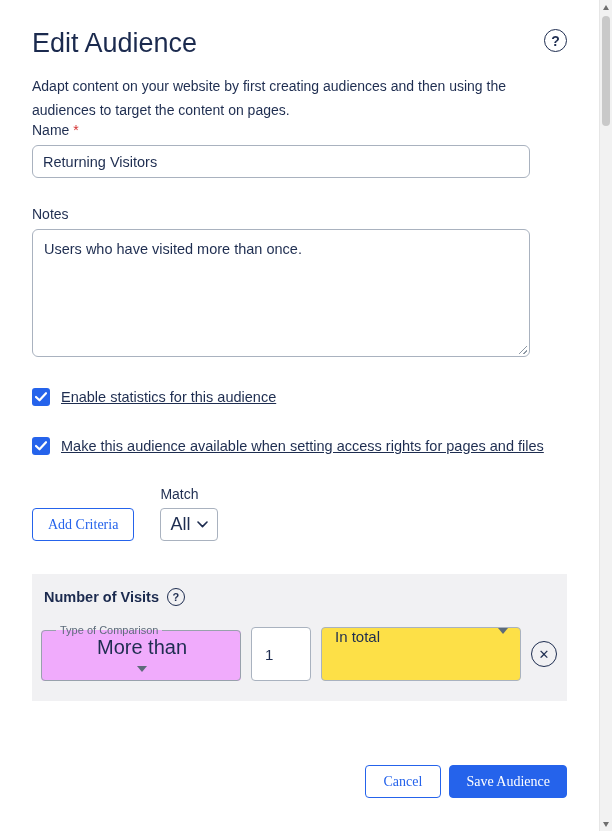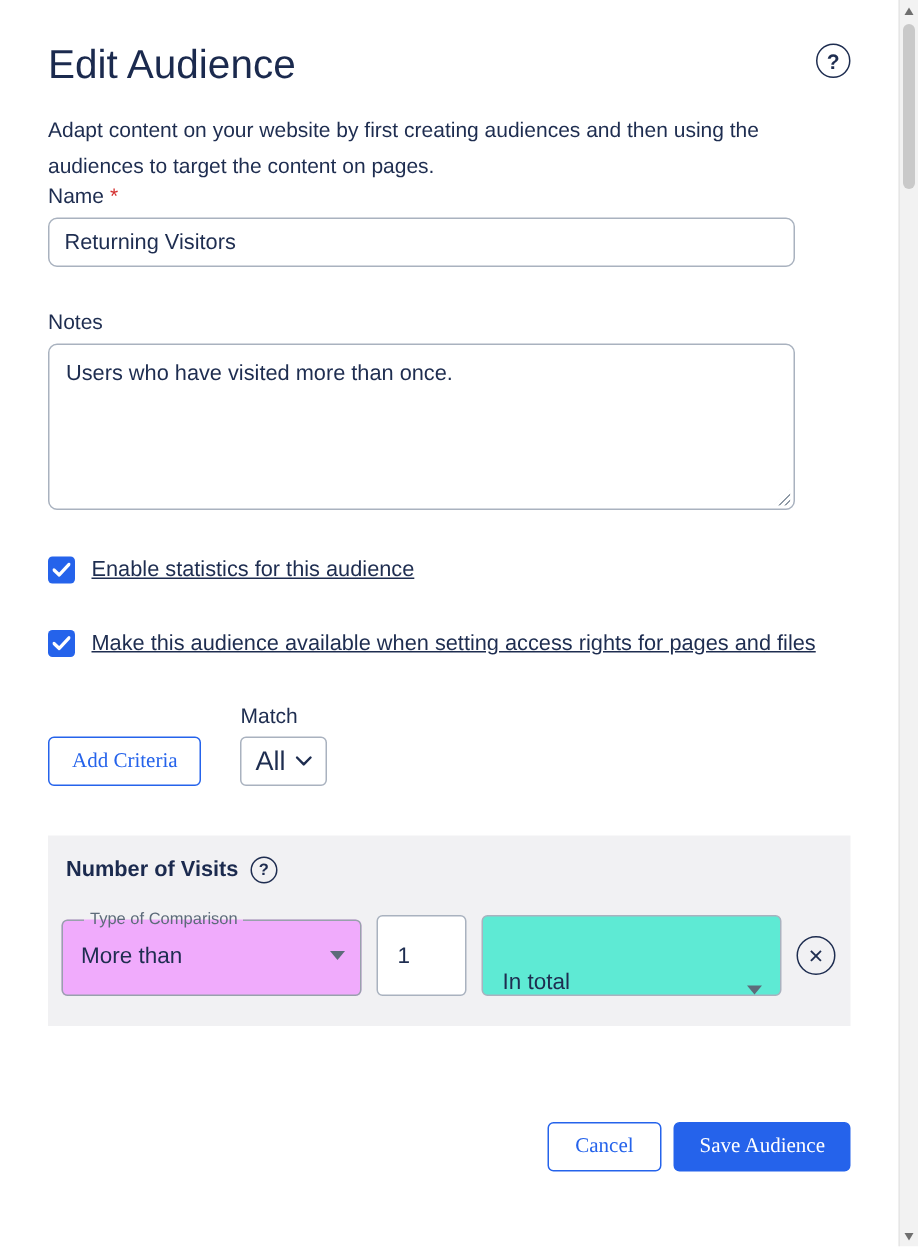--- a/index.html
+++ b/index.html
@@ -30,21 +30,21 @@
   
   .field-label { font-size:14px; display:block; margin-bottom:7px; color:#1e2d50; }
   .name-field { }
   .req { color:#d32f2f; margin-left:4px; font-size:14px; }
   .text-input {
     width:498px; height:33px; border:1px solid #a9b2bf; border-radius:6px;
     padding:0 10px; font-family:inherit; font-size:14.5px; color:#1e2d50; background:#fff;
     outline:none; display:block;
   }
   .notes-field { margin-top:28px; }
-  .textarea-wrap { position:relative; width:498px; height:111px; }
+  .textarea-wrap { position:relative; width:498px; height:128px; }
   textarea {
     width:100%; height:100%; border:1px solid #a9b2bf; border-radius:6px;
     padding:9px 11px; font-family:inherit; font-size:14.5px; color:#1e2d50;
     resize:none; outline:none; line-height:1.4;
   }
   .resize-handle {
     position:absolute; right:3px; bottom:3px; width:11px; height:11px;
     background:repeating-linear-gradient(-45deg, transparent, transparent 2px, #8e99a5 2px, #8e99a5 3px);
     clip-path:polygon(100% 0, 100% 100%, 0 100%);
     pointer-events:none;
@@ -77,28 +77,28 @@
   
   .criterion-panel { margin-top:33px; background:#f1f1f3; padding:14px 9px 20px 9px; width:535px; }
   .panel-title-row { display:flex; align-items:center; gap:8px; padding-left:3px;text-align:right; }
   .panel-title { font-size:14.5px; font-weight:700; color:#1b2a4e; }
   .panel-controls { display:flex; align-items:flex-end; gap:10px; margin-top:18px; }
   fieldset.outlined-select {
     width:200px; height:57px; border:1px solid #98a1ac; border-radius:4px;
     background:#f0abfc; padding:0 10px 0 12px; cursor:pointer;
   }
   fieldset.outlined-select legend { font-size:11px; color:#5d6b7a; padding:0 4px; margin-left:2px; }
-  .os-inner { display:flex; align-items:center; justify-content:space-between; height:36px; font-size:15px; color:#1e2d50; }
+  .os-inner { display:flex; align-items:center; justify-content:space-between; height:36px; font-size:20px; color:#1e2d50;flex-direction:column; }
   .amount-input {
     width:60px; height:54px; border:1px solid #a9b2bf; border-radius:4px; background:#fff;
     padding:0 13px; font-family:inherit; font-size:15px; color:#1e2d50; outline:none;
   }
   .unit-select {
-    width:200px; height:54px; border:1px solid #a9b2bf; border-radius:4px; background:#5eead4;
-    display:flex; align-items:flex-end; justify-content:space-between; padding:0 12px 0 13px;
+    width:200px; height:54px; border:1px solid #a9b2bf; border-radius:4px; background:#fde047;
+    display:flex; align-items:flex-start; justify-content:space-between; padding:0 12px 0 13px;
     font-size:15px; color:#1e2d50; cursor:pointer;
   }
   .tri {
     width:0; height:0; border-left:5px solid transparent; border-right:5px solid transparent;
     border-top:6px solid #5d6b7a; flex:0 0 auto;
   }
   .remove-btn {
     width:26px; height:26px; border-radius:50%; border:1.6px solid #1e2d50; background:transparent;
     display:flex; align-items:center; justify-content:center; font-size:13px; color:#1e2d50;
     cursor:pointer; margin-bottom:14px; flex:0 0 auto; font-family:inherit; line-height:1;

